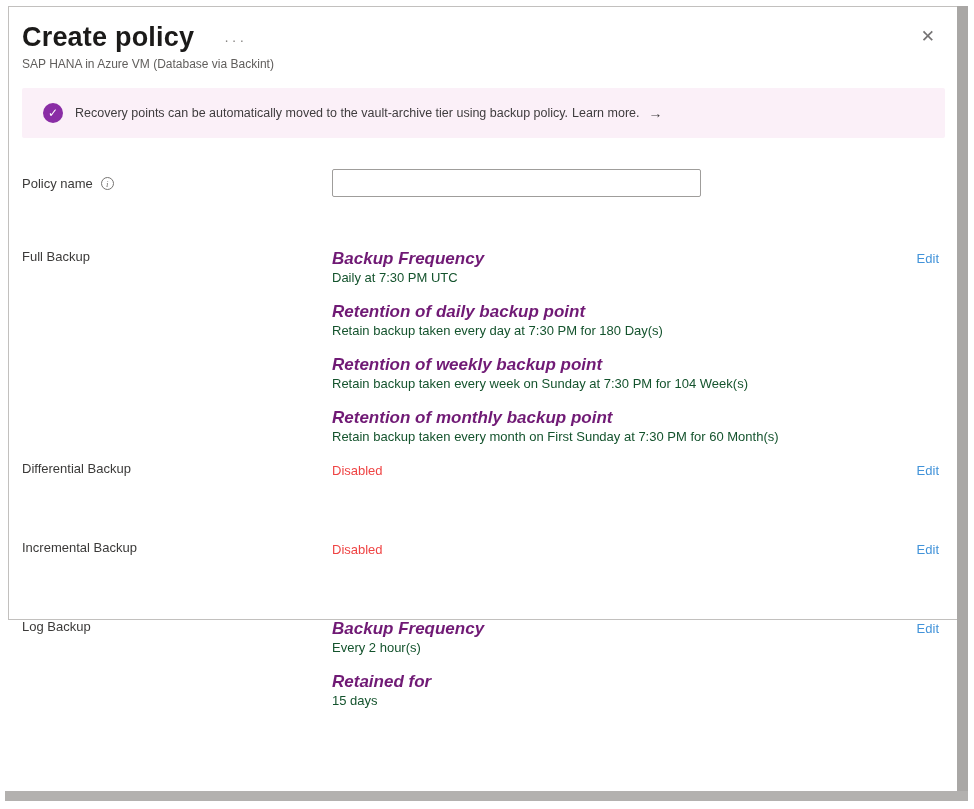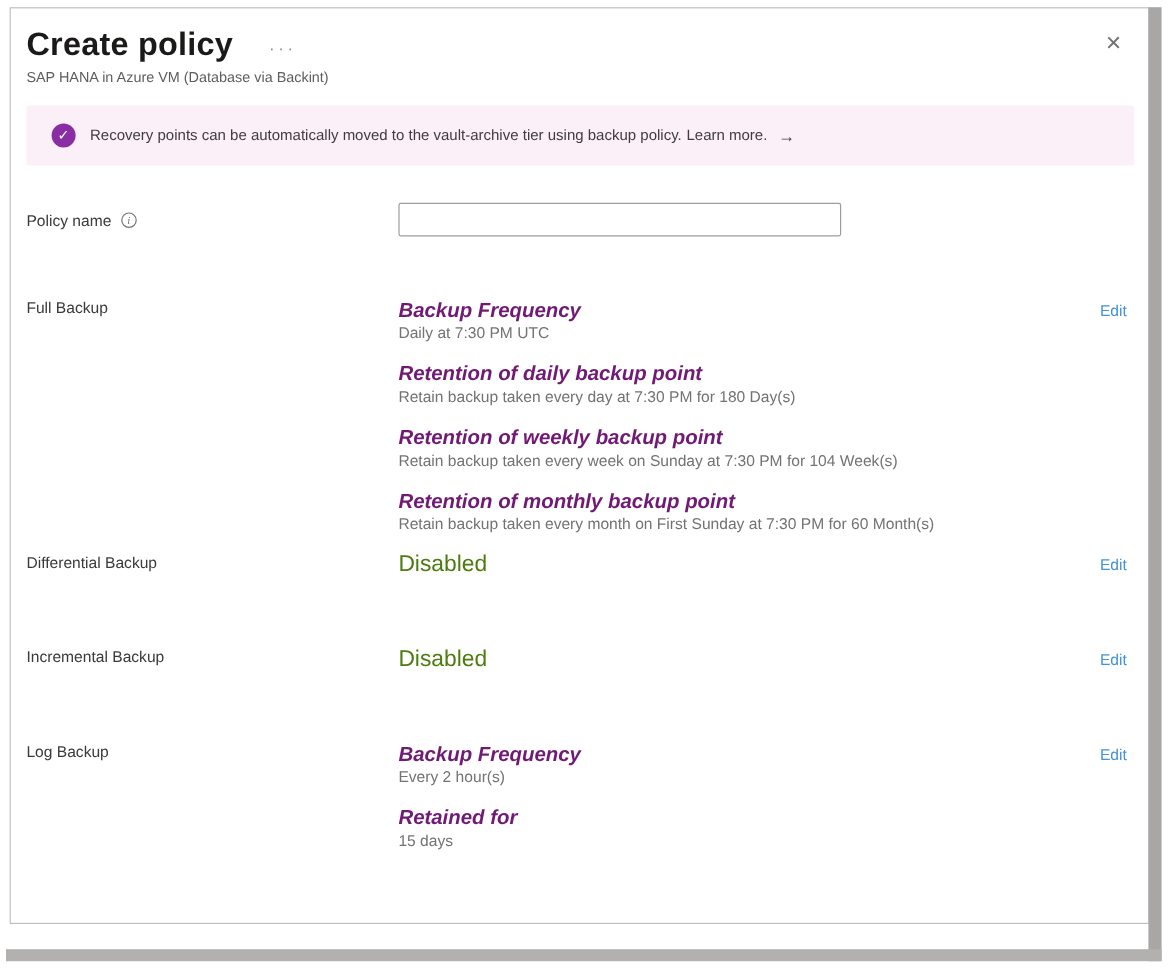--- a/index.html
+++ b/index.html
@@ -1,20 +1,20 @@
 <!DOCTYPE html>
 <html><head>
 <meta charset="utf-8">
 <style>
   * { box-sizing: border-box; margin: 0; padding: 0; }
   html, body { width: 974px; height: 809px; background: #ffffff; overflow: hidden; }
   body { font-family: "Liberation Sans", "DejaVu Sans", sans-serif; position: relative; }
 
   .window {
-    position: absolute; left: 8px; top: 6px; width: 950px; height: 764px;
+    position: absolute; left: 8px; top: 6px; width: 950px; height: 614px;
     background: #ffffff; border: 1px solid #c2c0be;
   }
   .right-strip  { position: absolute; left: 957px; top: 6px; width: 11px; height: 795px; background: #a9a7a5; }
   .bottom-strip { position: absolute; left: 5px; top: 791px; width: 963px; height: 10px; background: #b3b1af; }
 
   .header { padding: 14px 18px 0 13px; position: relative; }
   .title-row { display: flex; align-items: center; }
   .page-title { font-size: 27px; font-weight: 700; color: #1b1a19; letter-spacing: 0.2px; line-height: 32px; }
   .ellipsis { margin-left: 30px; color: #8a8886; font-size: 14px; letter-spacing: 3px; cursor: pointer; padding-top: 6px; }
   .close-btn {
@@ -50,22 +50,22 @@
   }
 
   .section { display: flex; align-items: flex-start; padding: 0 18px 0 13px; }
   .section .content-col { flex: 1; }
   .sec-full  { margin-top: 52px; }
   .sec-diff  { }
   .sec-incr  { margin-top: 60px; }
   .sec-log   { margin-top: 60px; }
   .item { margin-bottom: 15px; }
   .item-title  { font-size: 17px; font-weight: 700; color: #701a75; line-height: 19px; font-style: italic; }
-  .item-detail { font-size: 13px; color: #737373; line-height: 19px; }
-  .status-text { font-size: 19px; color: #4d7c0f; line-height: 19px; }
+  .item-detail { font-size: 13px; color: #14532d; line-height: 19px; }
+  .status-text { font-size: 13px; color: #ef4444; line-height: 19px; }
   .edit-link { font-size: 13px; color: #4293d9; text-decoration: none; cursor: pointer; margin-left: 12px; line-height: 19px; }
 </style>
 </head>
 <body>
 
 <div class="window">
 
   <div class="header">
     <div class="title-row">
       <h1 class="page-title">Create policy</h1>

